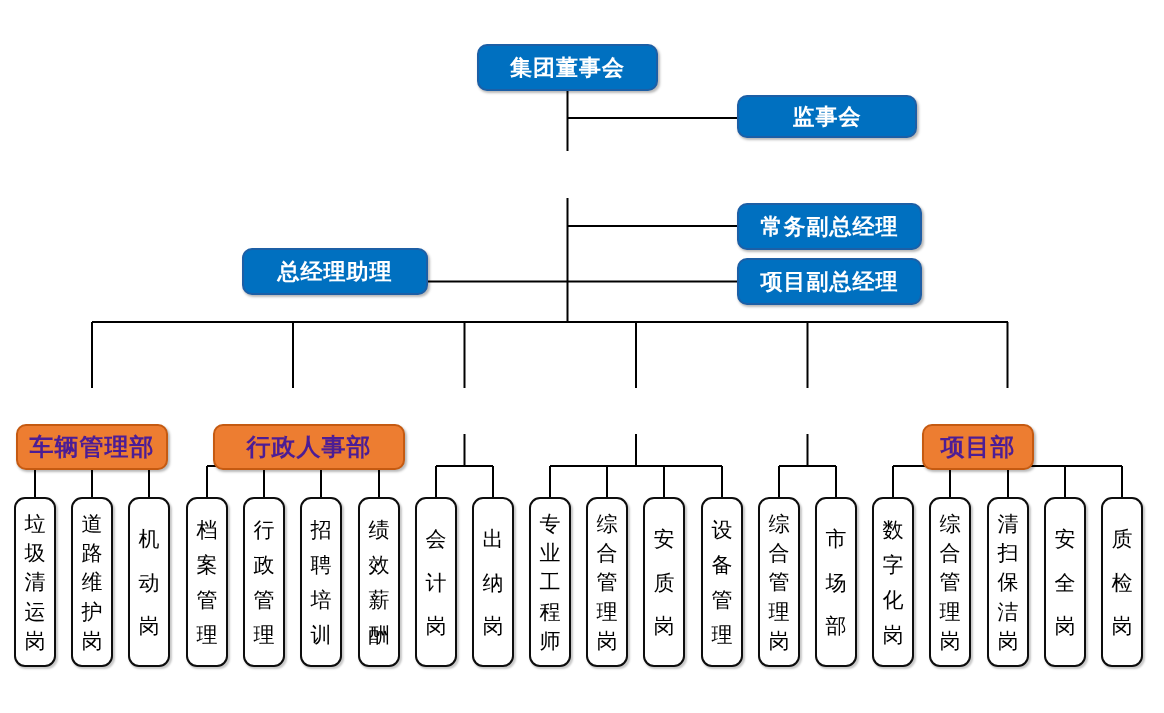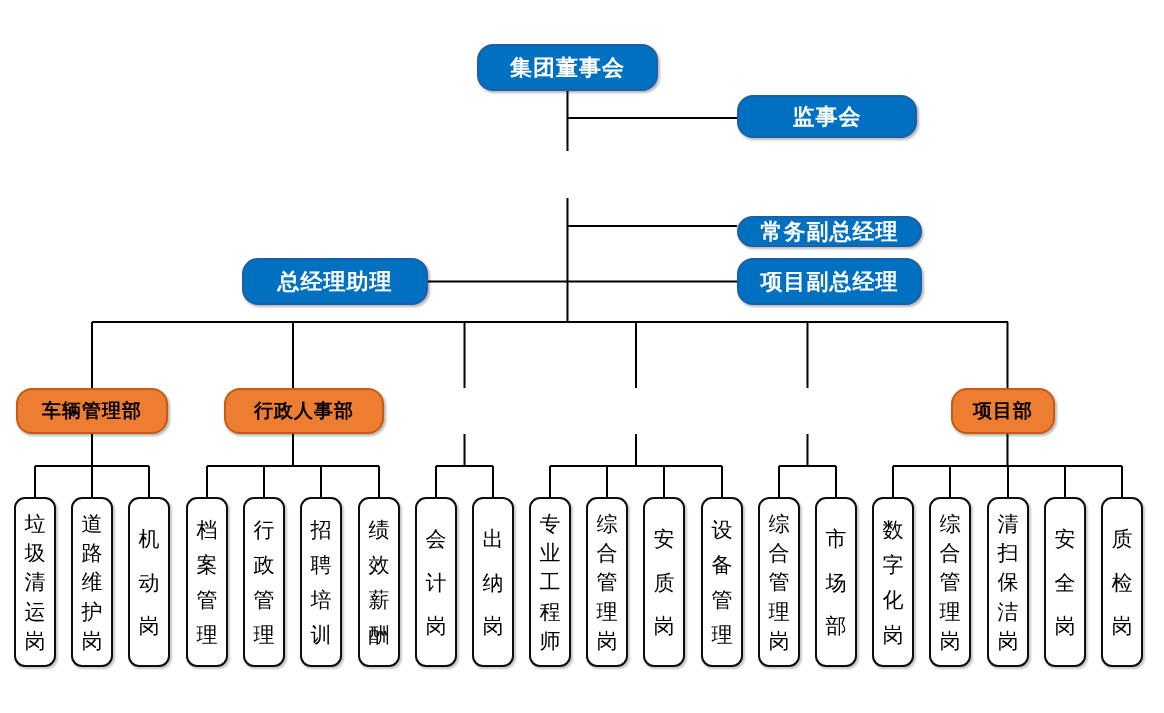--- a/index.html
+++ b/index.html
@@ -3,31 +3,32 @@
 <meta charset="utf-8">
 <style>
   html,body{margin:0;padding:0;background:#ffffff;}
   .stage{
     position:relative;width:1164px;height:713px;background:#ffffff;overflow:hidden;
     font-family:"Liberation Sans",sans-serif;
   }
   .connectors{position:absolute;left:0;top:0;width:1164px;height:713px;}
   .box{
     position:absolute;box-sizing:border-box;display:flex;align-items:center;justify-content:center;
-    text-align:center;border-radius:16px;
+    text-align:center;border-radius:10px;
   }
   .blue{
     background:#0070C0;border:2.5px solid #1C5FA6;color:#ffffff;
     font-size:22px;font-weight:bold;letter-spacing:1px;
     box-shadow:1.5px 2px 2.5px rgba(0,0,0,0.28);
   }
   .orange{
-    background:#ED7D31;border:2.5px solid #C55A11;color:#000000;
-    font-size:19px;font-weight:bold;letter-spacing:1px;
+    background:#ED7D31;border:2.5px solid #C55A11;color:#4c1d95;
+    font-size:24px;font-weight:bold;letter-spacing:1px;
     box-shadow:1.5px 2px 2.5px rgba(0,0,0,0.28);
+    margin-top:36px;
   }
   .pos{
     position:absolute;top:497px;width:42px;height:170px;box-sizing:border-box;
     background:#ffffff;border:2.5px solid #0d0d0d;border-radius:11px;
     box-shadow:1.5px 2px 2px rgba(0,0,0,0.22);
   }
   .pos-label{
     display:flex;flex-direction:column;justify-content:space-evenly;align-items:center;
     width:100%;height:100%;padding:6px 0;box-sizing:border-box;
     color:#000000;font-size:21px;line-height:1;
@@ -95,34 +96,34 @@
       <line x1="1065" y1="466" x2="1065" y2="497"></line>
       <line x1="1122" y1="466" x2="1122" y2="497"></line>
     </g>
   </svg>
 
   <div class="box blue" style="left:477px;top:44px;width:181px;height:47px">集团董事会</div>
 
   <div class="box blue" style="left:737px;top:95px;width:180px;height:43px">监事会</div>
 
 
-  <div class="box blue" style="left:737px;top:216px;width:185px;height:31px">常务副总经理</div>
-
-  <div class="box blue" style="left:242px;top:258px;width:186px;height:47px">总经理助理</div>
+  <div class="box blue" style="left:737px;top:203px;width:185px;height:47px">常务副总经理</div>
+
+  <div class="box blue" style="left:242px;top:248px;width:186px;height:47px">总经理助理</div>
 
   <div class="box blue" style="left:737px;top:258px;width:185px;height:47px">项目副总经理</div>
 
   <div class="box orange" style="left:16px;top:388px;width:152px;height:46px">车辆管理部</div>
 
-  <div class="box orange" style="left:224px;top:388px;width:160px;height:46px">行政人事部</div>
-
-
-
-
-  <div class="box orange" style="left:951px;top:388px;width:104px;height:46px">项目部</div>
+  <div class="box orange" style="left:213px;top:388px;width:192px;height:46px">行政人事部</div>
+
+
+
+
+  <div class="box orange" style="left:922px;top:388px;width:112px;height:46px">项目部</div>
 
   <div class="pos" style="left:14px">
     <div class="pos-label">
         <span>垃</span>
         <span>圾</span>
         <span>清</span>
         <span>运</span>
         <span>岗</span>
       </div>
   </div>

